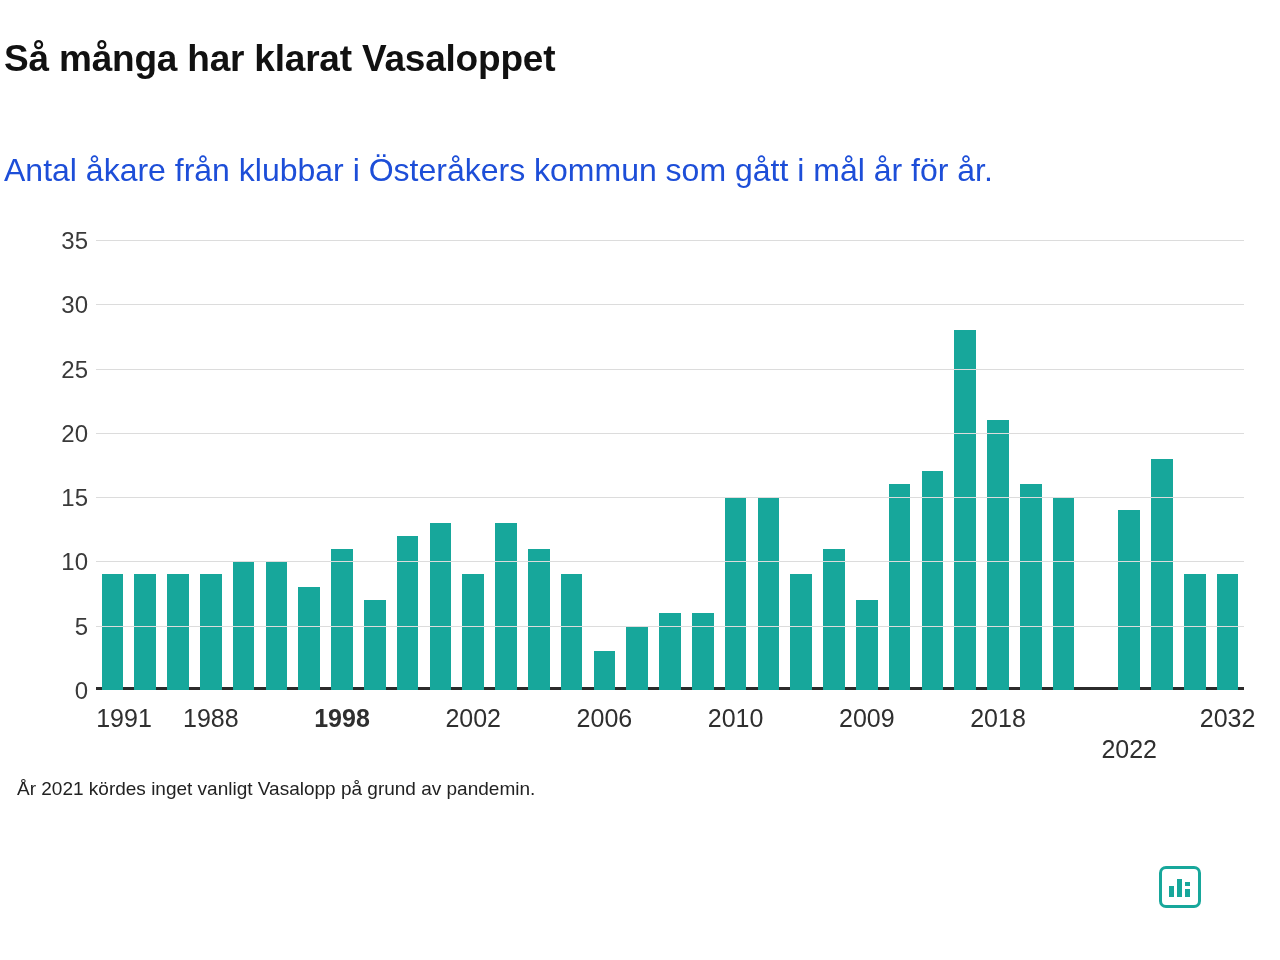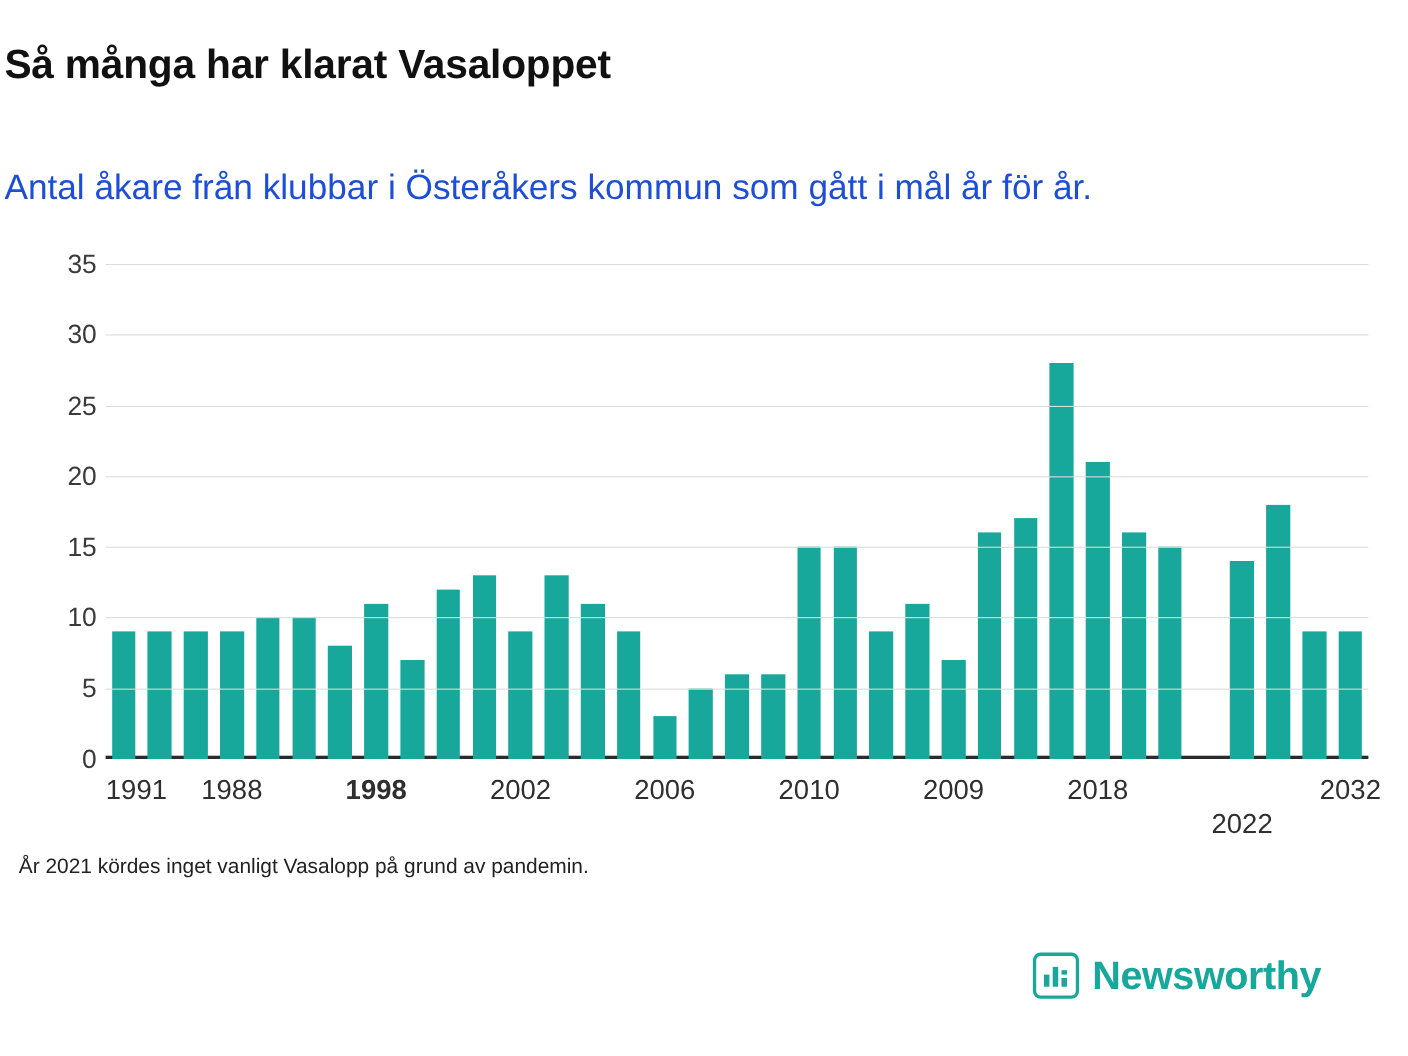--- a/index.html
+++ b/index.html
@@ -228,16 +228,15 @@
 
   <div class="note">År 2021 kördes inget vanligt Vasalopp på grund av pandemin.</div>
 
   <div class="brand">
     <span class="brand-mark">
       <i></i>
         <i></i>
         <i></i>
         <i></i>
     </span>
-    <span class="brand-name">Newsworthy</span>
   </div>
 
 </div>
 
 </body></html>

